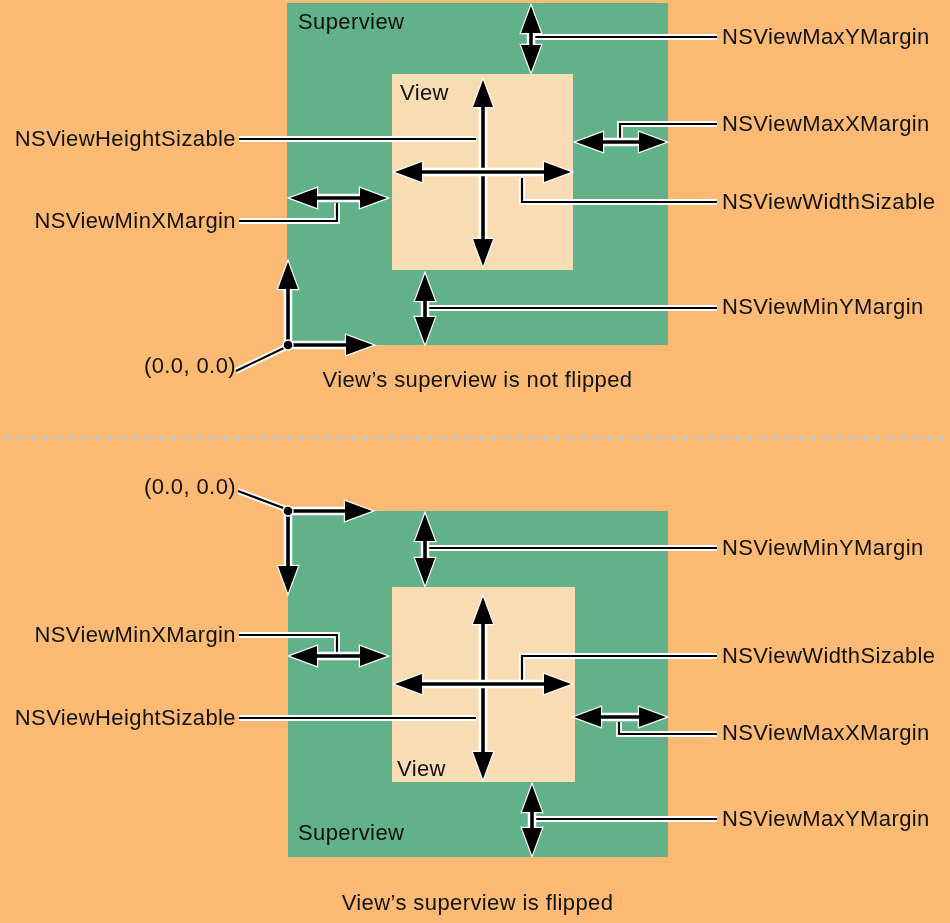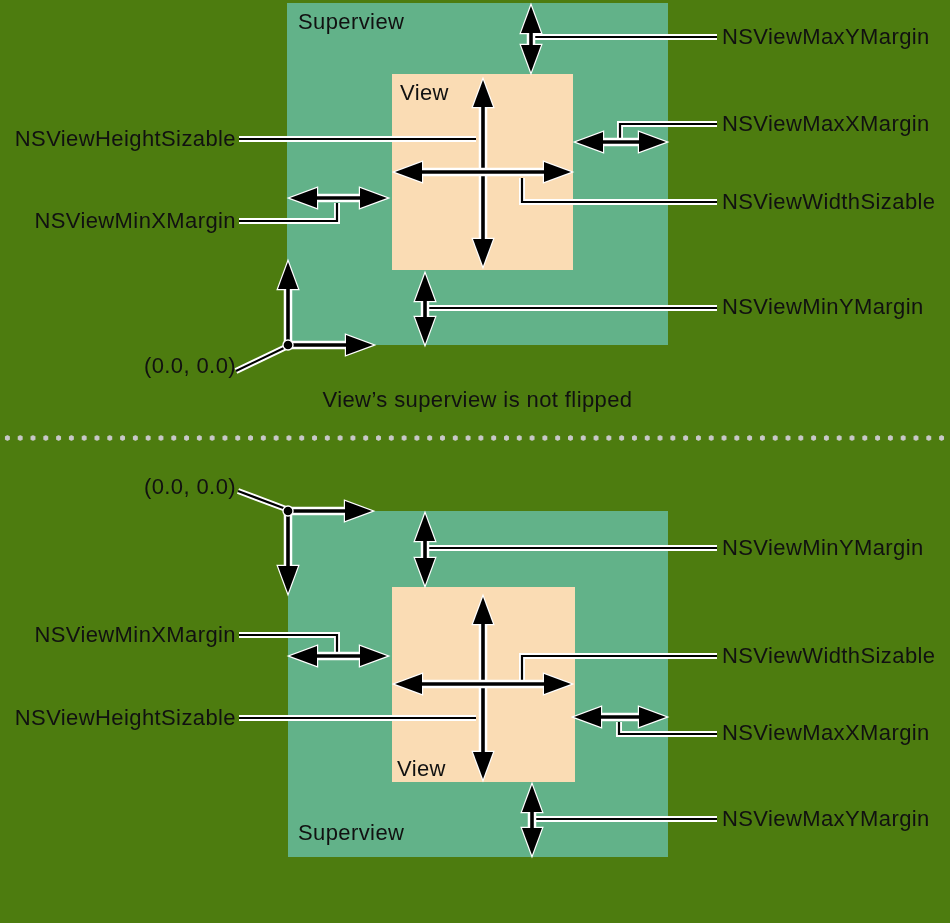--- a/index.html
+++ b/index.html
@@ -1,17 +1,17 @@
 <!DOCTYPE html>
 <html style="--sv: #62B289; --vw: #FADCB4; --dot: #c8c8c8;"><head>
 <meta charset="utf-8">
 <style>
   html,body{margin:0;padding:0;background:#fff;}
   .stage{
-    position:relative;width:950px;height:923px;background:#4d7c0f;overflow:hidden;
+    position:relative;width:950px;height:923px;background:#fdba74;overflow:hidden;
     font-family:"Liberation Sans","DejaVu Sans",sans-serif;
     color:#111;
   }
   .rect{position:absolute;}
   .sv{background:var(--sv,#62B289);}
   .vw{background:var(--vw,#FADCB4);}
   .t{position:absolute;font-size:22px;letter-spacing:0.4px;line-height:1.05;white-space:nowrap;}
   .mid{transform:translateY(-50%);}
   .leftlab{left:8px;width:228px;text-align:right;}
   .rightlab{left:722px;text-align:center;}
@@ -36,39 +36,40 @@
 
   <div class="t rightlab mid" style="top:37px;">NSViewMaxYMargin</div>
   <div class="t rightlab mid" style="top:124px;">NSViewMaxXMargin</div>
   <div class="t rightlab mid" style="top:202px;">NSViewWidthSizable</div>
   <div class="t rightlab mid" style="top:307px;">NSViewMinYMargin</div>
   <div class="t leftlab mid" style="top:139px;">NSViewHeightSizable</div>
   <div class="t leftlab mid" style="top:221px;">NSViewMinXMargin</div>
 
   <div class="t leftlab mid" style="top:366px;">(0.0, 0.0)</div>
 
-  <div class="t caption" style="top:400px;">View’s superview is not flipped</div>
+  <div class="t caption" style="top:380px;">View’s superview is not flipped</div>
 
   <div class="divider"></div>
 
   <div class="rect sv" style="left:288px;top:511px;width:380px;height:346px;"></div>
   <div class="rect vw" style="left:392px;top:587px;width:183px;height:195px;"></div>
 
   <div class="t leftlab mid" style="top:487px;">(0.0, 0.0)</div>
 
   <div class="t rightlab mid" style="top:548px;">NSViewMinYMargin</div>
   <div class="t rightlab mid" style="top:656px;">NSViewWidthSizable</div>
   <div class="t rightlab mid" style="top:733px;">NSViewMaxXMargin</div>
   <div class="t rightlab mid" style="top:819px;">NSViewMaxYMargin</div>
   <div class="t leftlab mid" style="top:635px;">NSViewMinXMargin</div>
   <div class="t leftlab mid" style="top:718px;">NSViewHeightSizable</div>
 
   <div class="t" style="left:397px;top:757px;">View</div>
   <div class="t" style="left:298px;top:821px;">Superview</div>
 
+  <div class="t caption" style="top:903px;">View’s superview is flipped</div>
 
   <svg id="arrows" class="overlay" width="950" height="923" viewBox="0 0 950 923">
       <g>
         <polyline points="535,37 717,37" fill="none" stroke="#fff" stroke-width="6" stroke-linejoin="miter"></polyline>
         <polyline points="535,37 717,37" fill="none" stroke="#000000" stroke-width="2.2" stroke-linejoin="miter"></polyline>
       </g>
       <g>
         <polyline points="239,139 476,139" fill="none" stroke="#fff" stroke-width="6" stroke-linejoin="miter"></polyline>
         <polyline points="239,139 476,139" fill="none" stroke="#000000" stroke-width="2.2" stroke-linejoin="miter"></polyline>
       </g>

